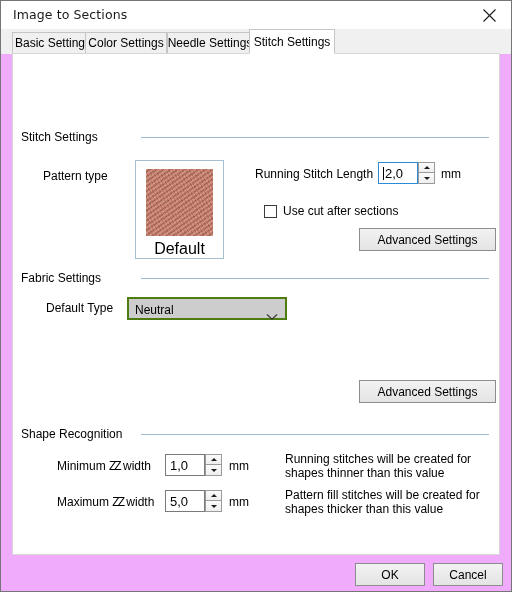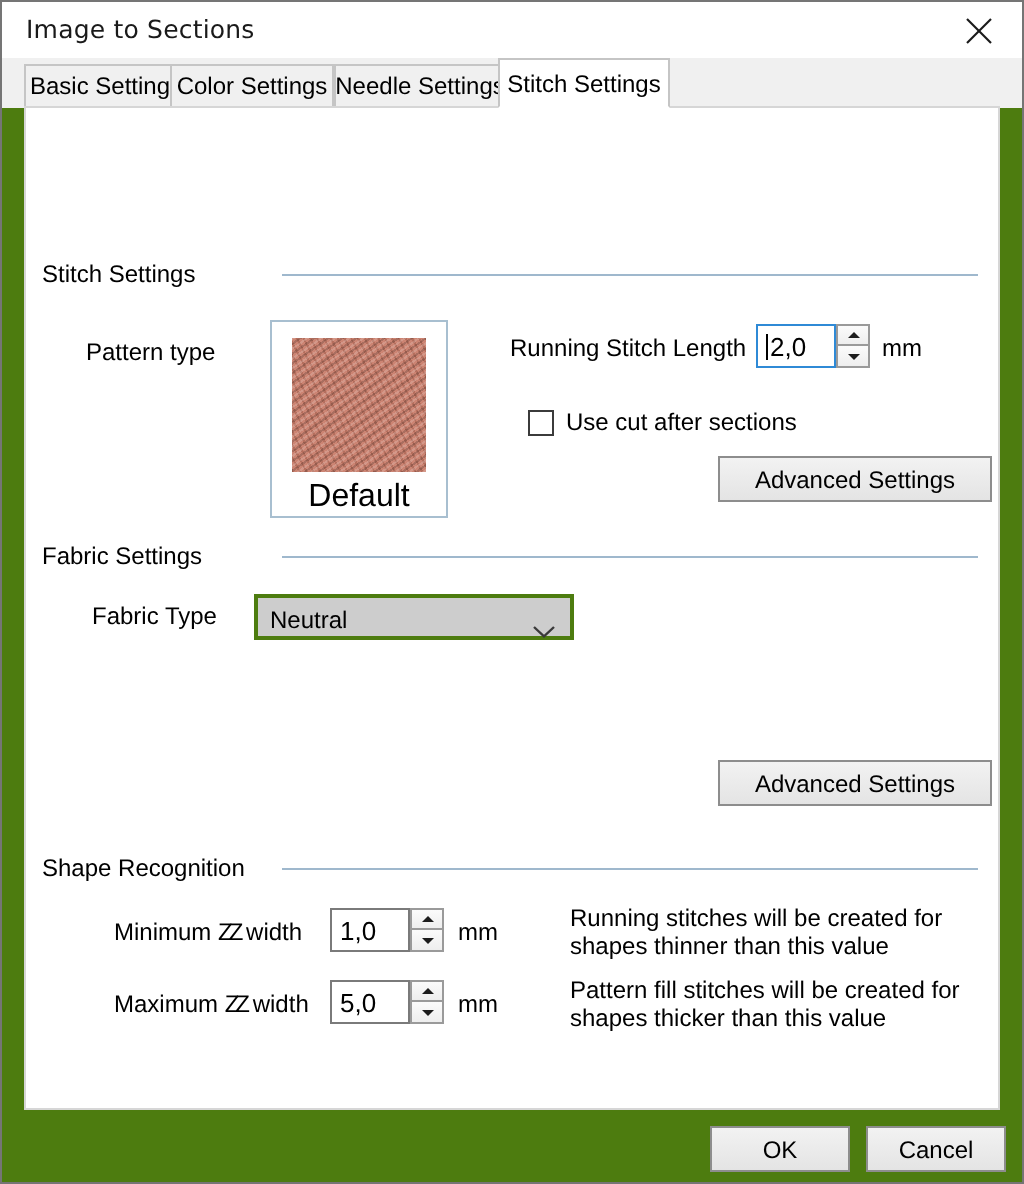--- a/index.html
+++ b/index.html
@@ -16,21 +16,21 @@
   }
 
   
   #window {
     position: absolute;
     left: 0; top: 0;
     width: 512px;
     height: 592px;
     box-sizing: border-box;
     border: 1px solid #757575;
-    background: #4d7c0f;
+    background: #f0abfc;
   }
 
   
   #titlebar {
     position: absolute;
     left: 0; top: 0;
     width: 510px;
     height: 28px;
     background: #ffffff;
   }
@@ -393,21 +393,21 @@
       <div id="checkbox-label">Use cut after sections</div>
     </div>
 
     <div class="pushbutton" style="left:346px; top:174px; width:137px; height:23px;">
       <span>Advanced Settings</span>
     </div>
 
     <div class="group-label" style="left:8px; top:217px;">Fabric Settings</div>
     <div class="group-rule" style="left:128px; top:224px; width:348px;"></div>
 
-    <div class="label" style="left:33px; top:247px;">Fabric Type</div>
+    <div class="label" style="left:33px; top:247px;">Default Type</div>
 
     <div id="fabric-combo">
       <div id="fabric-combo-value">Neutral</div>
       <div id="fabric-combo-arrow">
         <svg width="12" height="8" viewBox="0 0 12 8">
           <polyline points="1,1.5 6,6.2 11,1.5" fill="none" stroke="#3a3a3a" stroke-width="1.2"></polyline>
         </svg>
       </div>
     </div>
 

